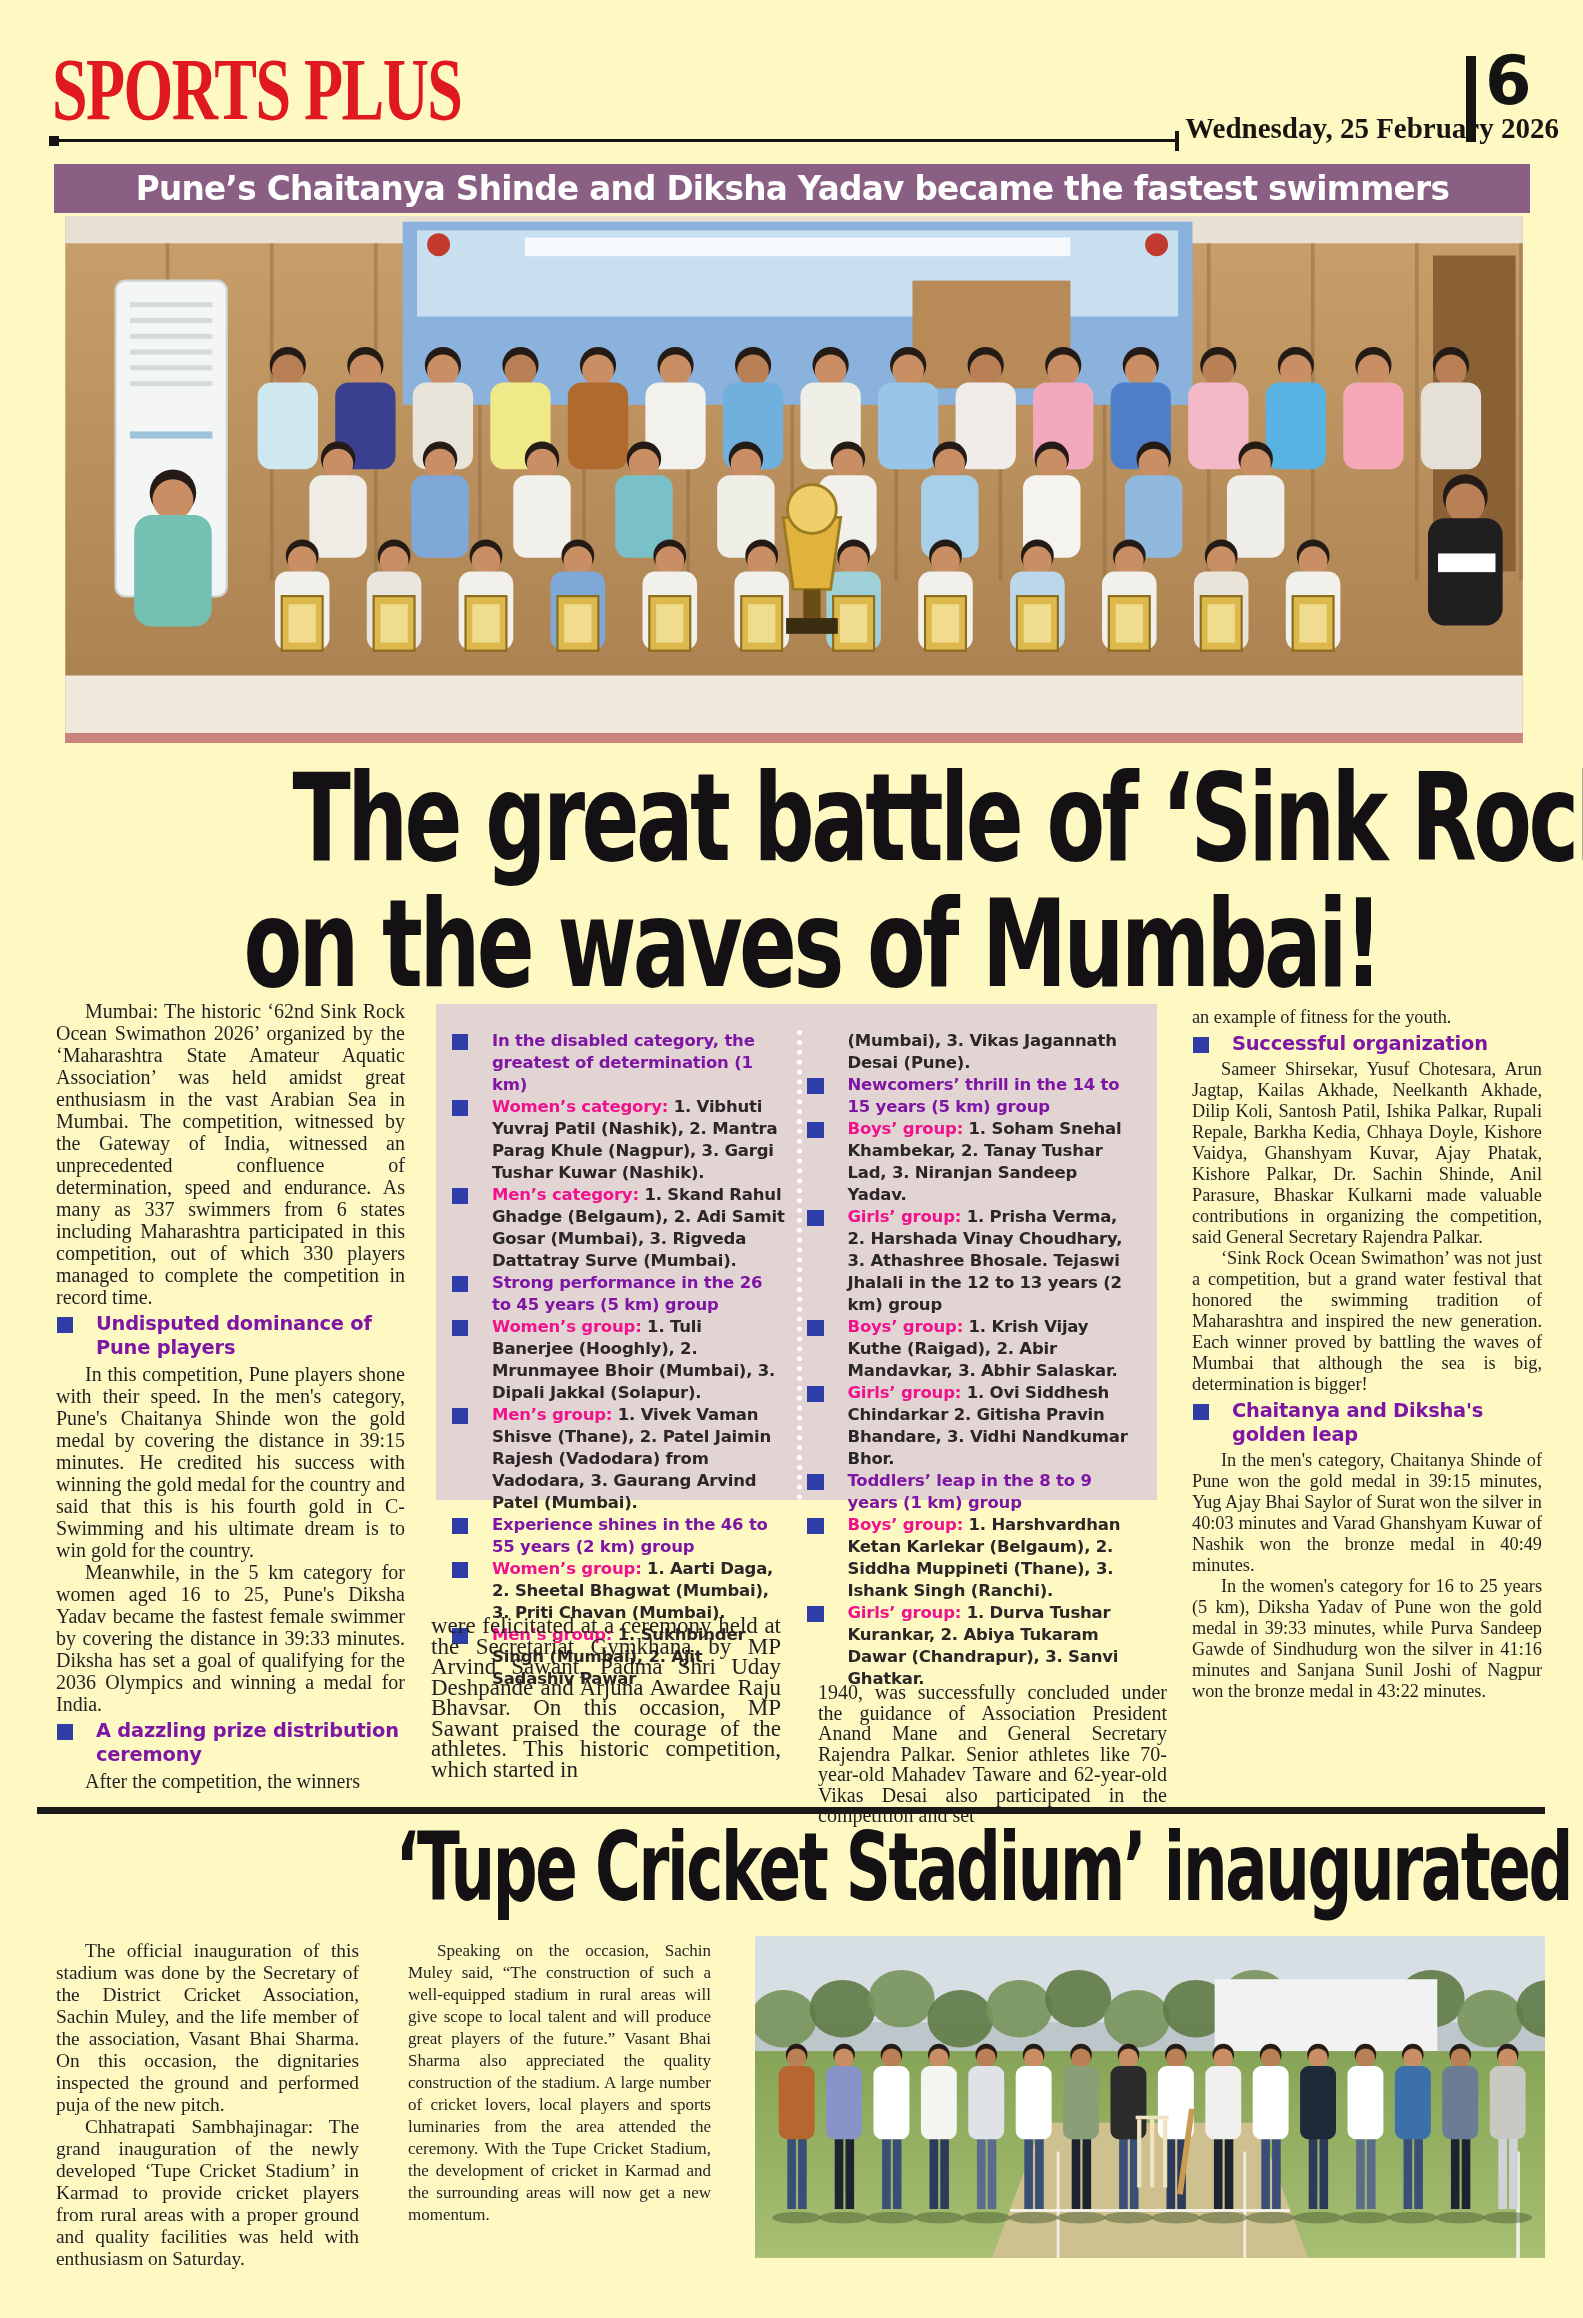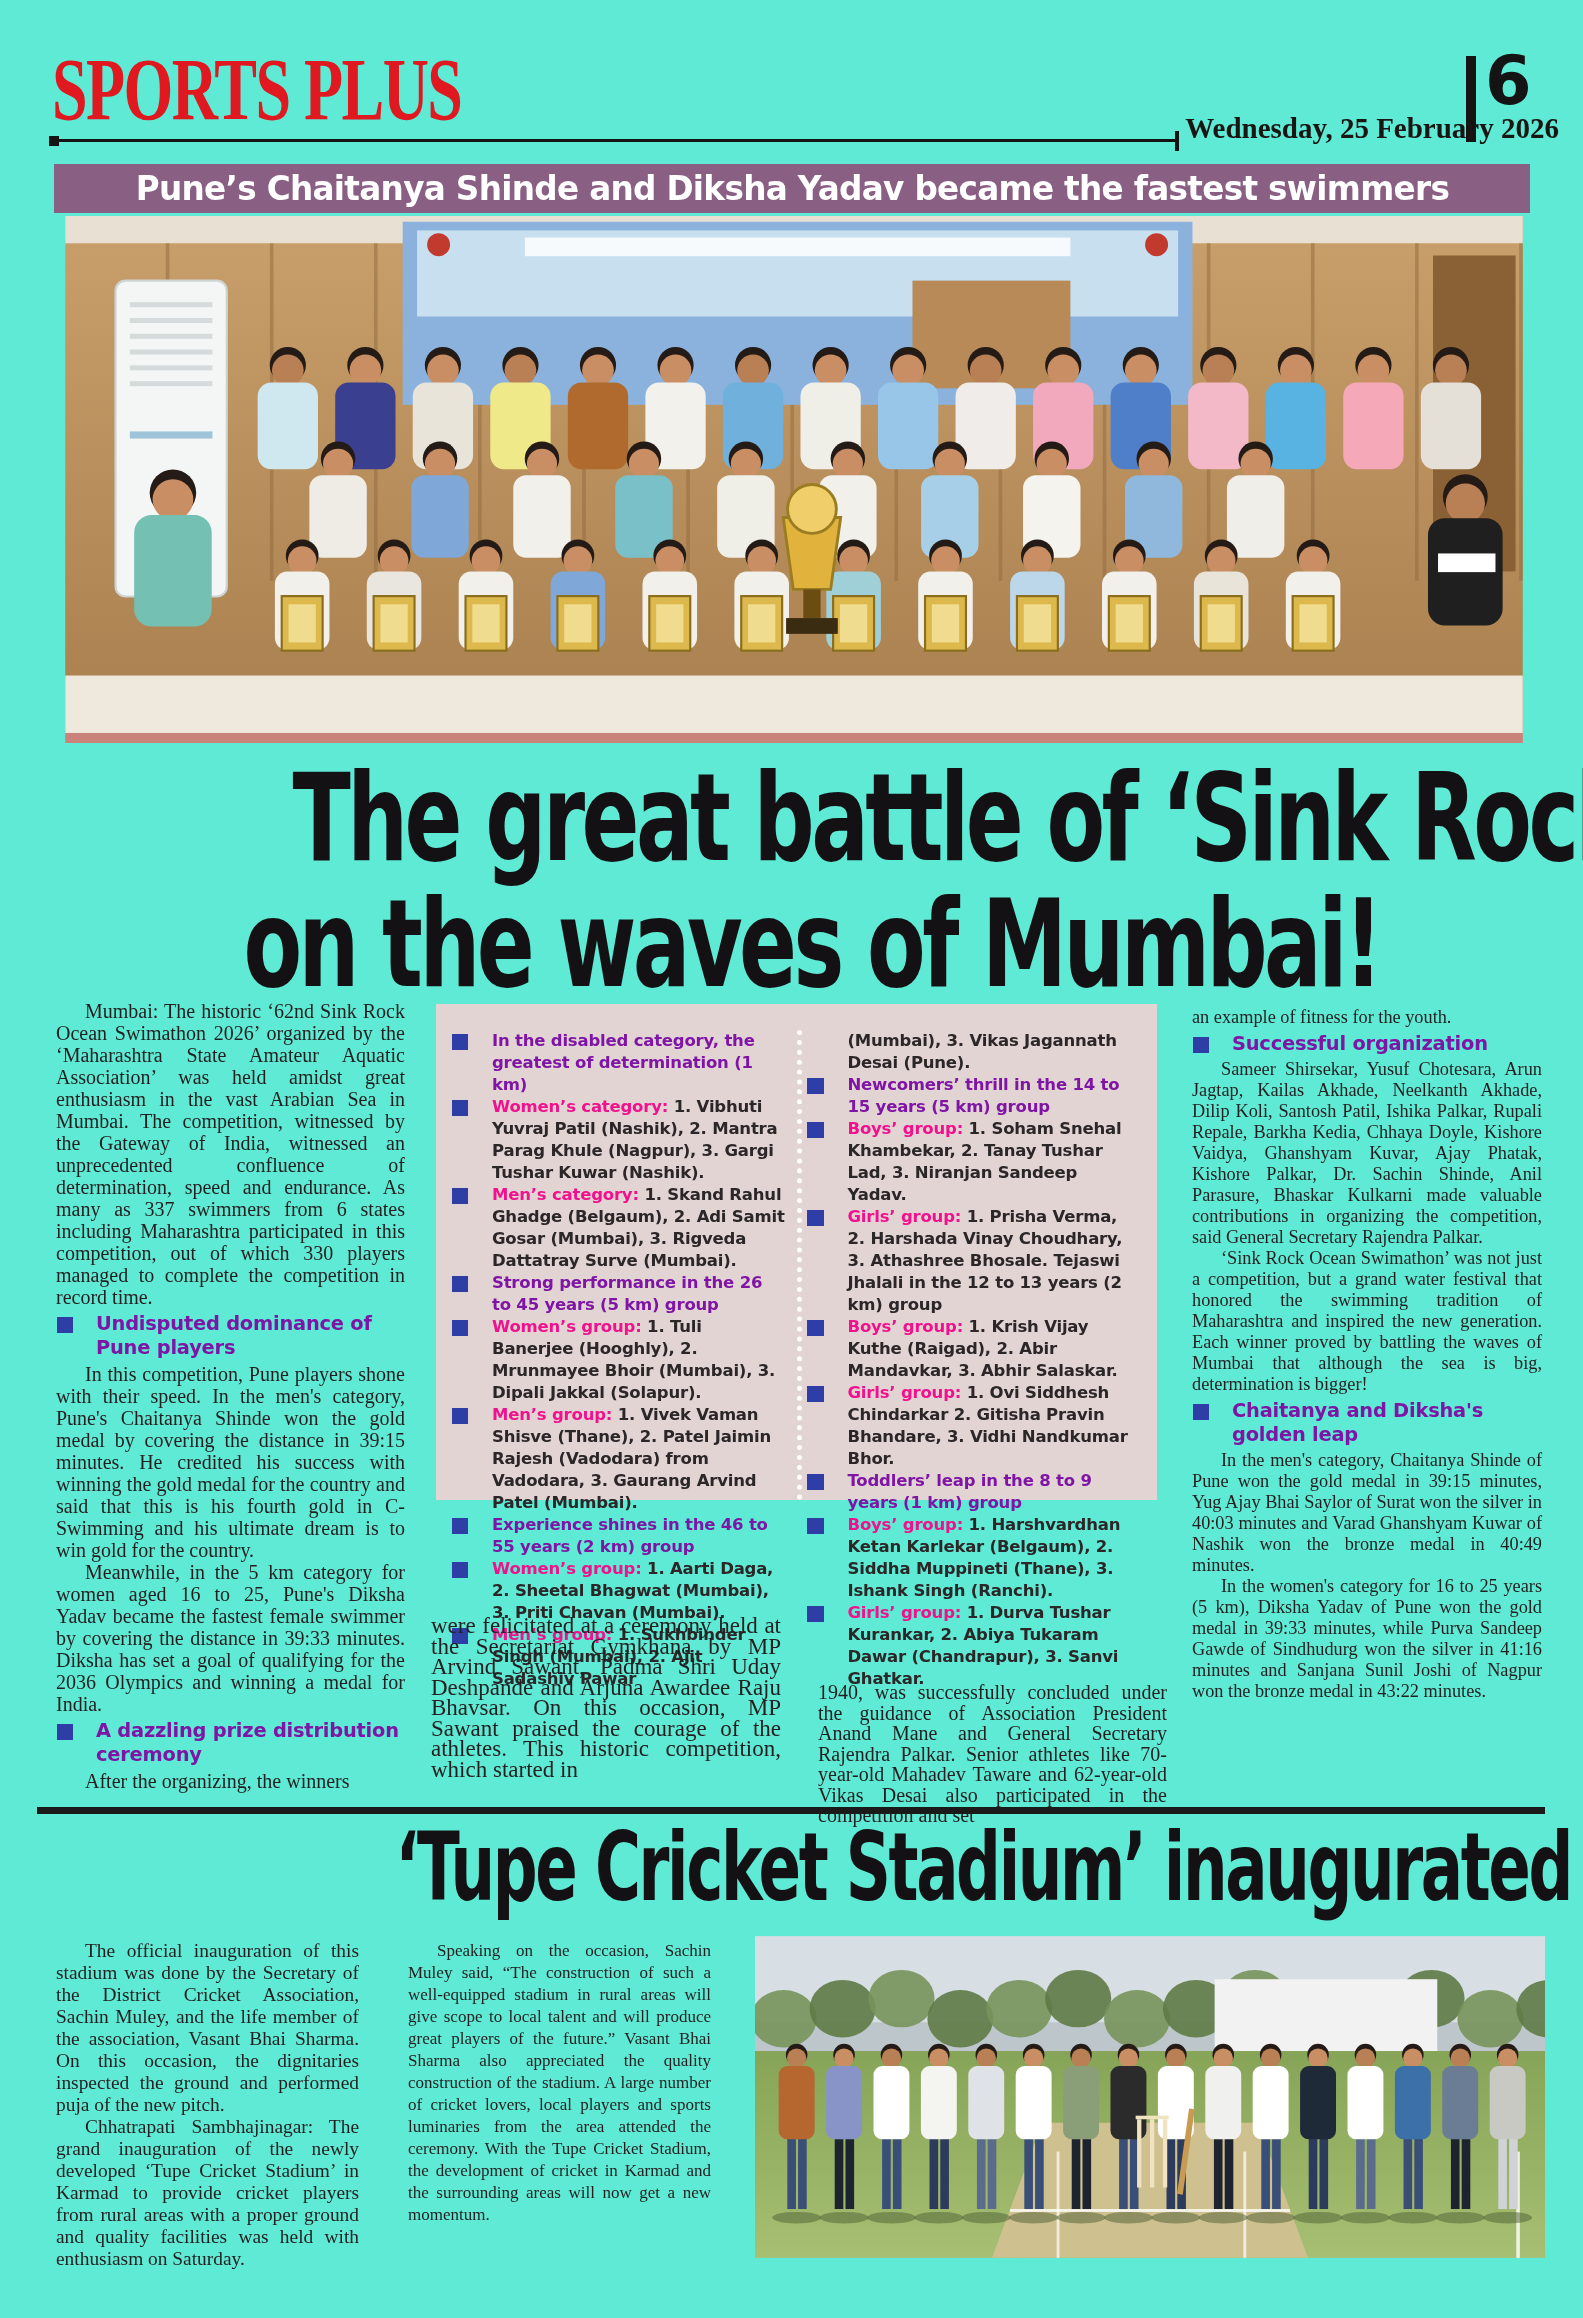--- a/index.html
+++ b/index.html
@@ -1,16 +1,16 @@
 <!DOCTYPE html>
 <html style="font-size:11.5px"><head>
 <meta charset="utf-8">
 <style>
   html,body{margin:0;padding:0;background:#ffffff;}
-  #page{position:relative;width:1583px;height:2319px;background:#5eead4;overflow:hidden;
+  #page{position:relative;width:1583px;height:2319px;background:#fef9c3;overflow:hidden;
         font-family:"Liberation Serif",serif;color:#231f20;}
 
   
   .masthead{position:absolute;left:52px;top:45px;font-family:"Liberation Serif",serif;
     font-weight:700;font-size:89px;line-height:89px;color:#e0181f;letter-spacing:-2.2px;
     transform:scaleX(0.72);transform-origin:0 0;white-space:nowrap;}
   .pageno-bar{position:absolute;left:1466px;top:56px;width:10px;height:86px;background:#141414;}
   .pageno{position:absolute;left:1485px;top:42px;font-family:"DejaVu Sans",sans-serif;
     font-weight:700;font-size:67px;color:#141414;}
   .date{position:absolute;right:24px;top:112px;font-family:"Liberation Serif",serif;
@@ -281,21 +281,21 @@
     <div class="hl"><span>The great battle of ‘Sink Rock’</span></div>
     <div class="hl"><span>on the waves of Mumbai!</span></div>
   </div>
 
   <div class="col" id="a1col1">
     <p>Mumbai: The historic ‘62nd Sink Rock Ocean Swimathon 2026’ organized by the ‘Maharashtra State Amateur Aquatic Association’ was held amidst great enthusiasm in the vast Arabian Sea in Mumbai. The competition, witnessed by the Gateway of India, witnessed an unprecedented confluence of determination, speed and endurance. As many as 337 swimmers from 6 states including Maharashtra participated in this competition, out of which 330 players managed to complete the competition in record time.</p>
     <div class="subhead"><span class="sq"></span><span>Undisputed dominance of Pune players</span></div>
     <p>In this competition, Pune players shone with their speed. In the men's category, Pune's Chaitanya Shinde won the gold medal by covering the distance in 39:15 minutes. He credited his success with winning the gold medal for the country and said that this is his fourth gold in C-Swimming and his ultimate dream is to win gold for the country.</p>
     <p>Meanwhile, in the 5 km category for women aged 16 to 25, Pune's Diksha Yadav became the fastest female swimmer by covering the distance in 39:33 minutes. Diksha has set a goal of qualifying for the 2036 Olympics and winning a medal for India.</p>
     <div class="subhead"><span class="sq"></span><span>A dazzling prize distribution ceremony</span></div>
-    <p>After the organizing, the winners</p>
+    <p>After the competition, the winners</p>
   </div>
 
   <div class="results-box">
     <div class="box-col">
       <ul>
         <li class="hdr"><span class="sq"></span><span>In the disabled category, the greatest of determination (1 km)</span></li>
         <li><span class="sq"></span><span class="lbl">Women’s category:</span> <span>1. Vibhuti Yuvraj Patil (Nashik), 2. Mantra Parag Khule (Nagpur), 3. Gargi Tushar Kuwar (Nashik).</span></li>
         <li><span class="sq"></span><span class="lbl">Men’s category:</span> <span>1. Skand Rahul Ghadge (Belgaum), 2. Adi Samit Gosar (Mumbai), 3. Rigveda Dattatray Surve (Mumbai).</span></li>
         <li class="hdr"><span class="sq"></span><span>Strong performance in the 26 to 45 years (5 km) group</span></li>
         <li><span class="sq"></span><span class="lbl">Women’s group:</span> <span>1. Tuli Banerjee (Hooghly), 2. Mrunmayee Bhoir (Mumbai), 3. Dipali Jakkal (Solapur).</span></li>

